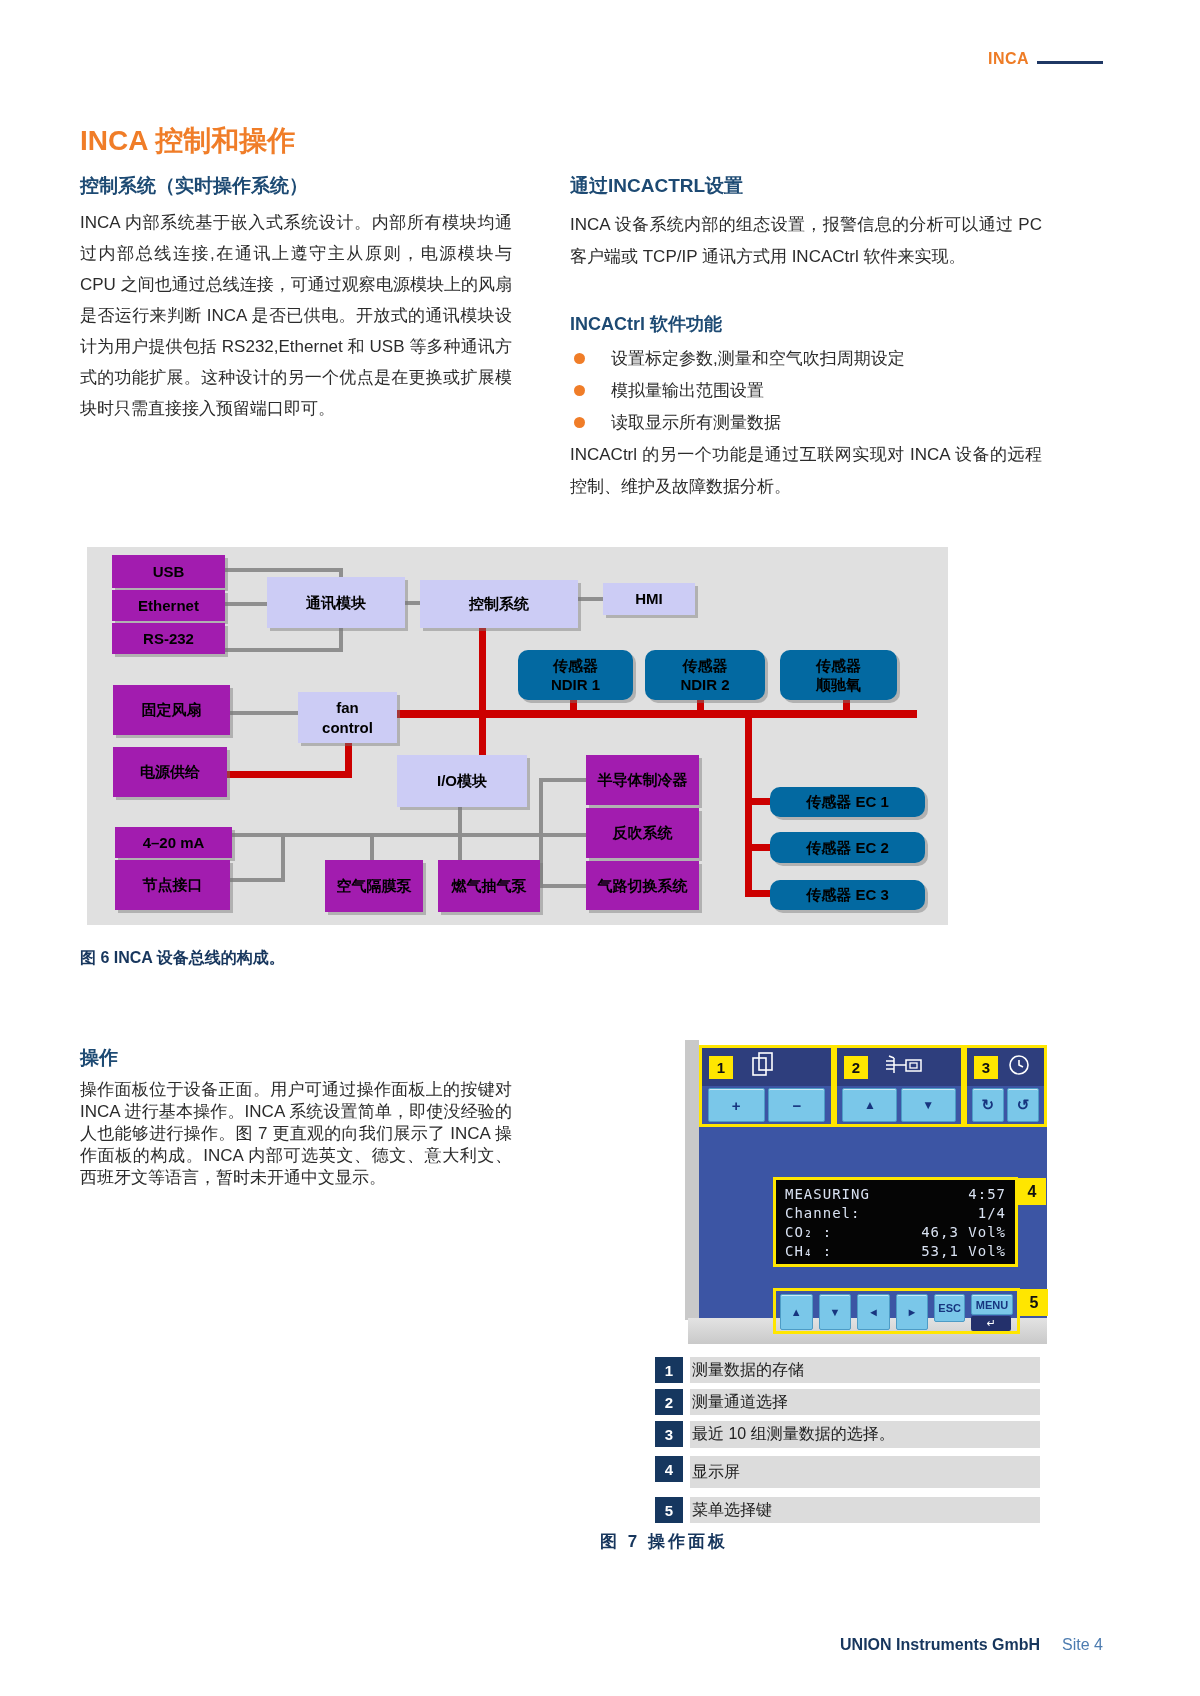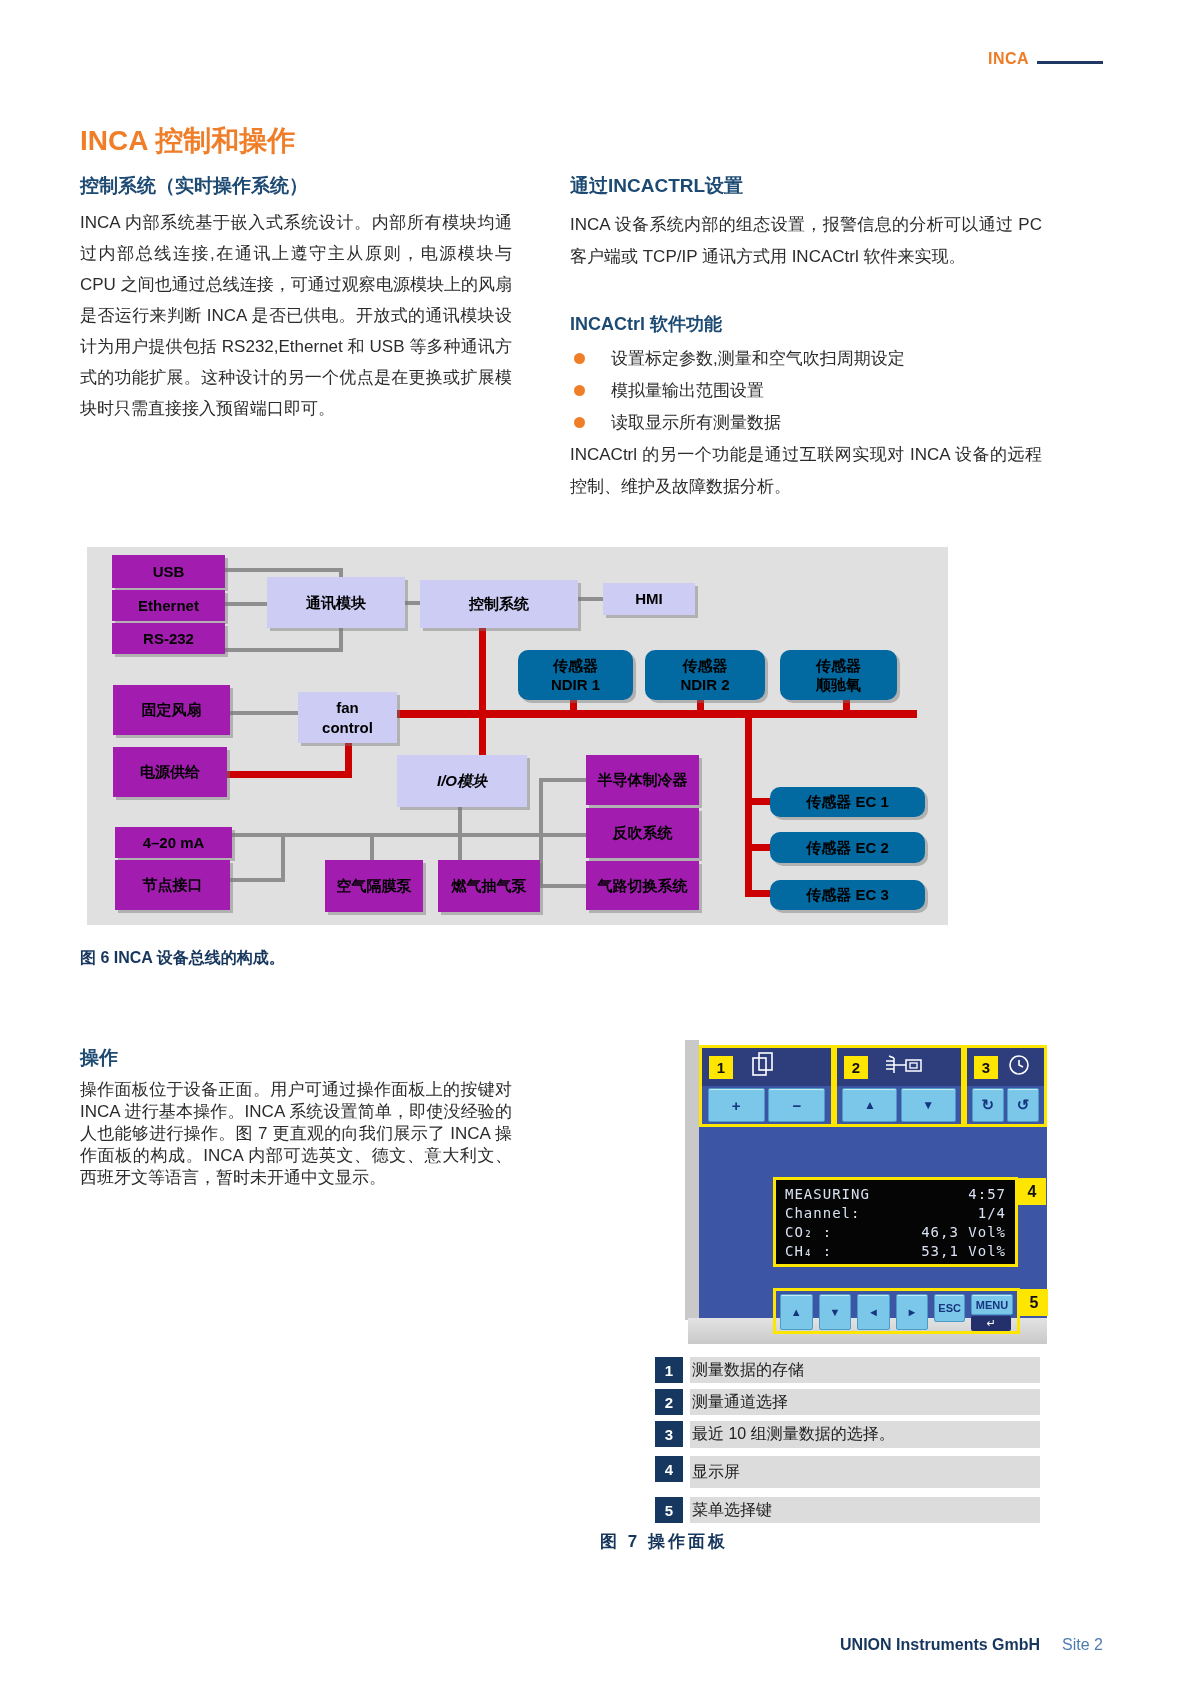--- a/index.html
+++ b/index.html
@@ -128,21 +128,21 @@
   <div class="dbox gb" style="left:25px;top:8px;width:113px;height:33px;">USB</div>
   <div class="dbox gb" style="left:25px;top:43px;width:113px;height:31px;">Ethernet</div>
   <div class="dbox gb" style="left:25px;top:76px;width:113px;height:31px;">RS-232</div>
   <div class="dbox lb" style="left:180px;top:30px;width:138px;height:51px;">通讯模块</div>
   <div class="dbox lb" style="left:333px;top:33px;width:158px;height:48px;">控制系统</div>
   <div class="dbox lb" style="left:516px;top:36px;width:92px;height:32px;">HMI</div>
   <div class="dbox gb" style="left:26px;top:138px;width:117px;height:50px;">固定风扇</div>
   <div class="dbox lb" style="left:211px;top:145px;width:99px;height:51px;">fan
 control</div>
   <div class="dbox gb" style="left:26px;top:200px;width:114px;height:50px;">电源供给</div>
-  <div class="dbox lb" style="left:310px;top:208px;width:130px;height:52px;font-style:italic;">I/O模块</div>
+  <div class="dbox lb" style="left:310px;top:208px;width:130px;height:52px;">I/O模块</div>
   <div class="dbox nb" style="left:431px;top:103px;width:115px;height:50px;">传感器
 NDIR 1</div>
   <div class="dbox nb" style="left:558px;top:103px;width:120px;height:50px;">传感器
 NDIR 2</div>
   <div class="dbox nb" style="left:693px;top:103px;width:117px;height:50px;">传感器
 顺驰氧</div>
   <div class="dbox gb" style="left:499px;top:208px;width:113px;height:50px;">半导体制冷器</div>
   <div class="dbox gb" style="left:499px;top:261px;width:113px;height:50px;">反吹系统</div>
   <div class="dbox gb" style="left:499px;top:314px;width:113px;height:49px;">气路切换系统</div>
   <div class="dbox gb" style="left:28px;top:280px;width:117px;height:31px;">4–20 mA</div>
@@ -259,14 +259,14 @@
 <div class="leg-num" style="left:655px;top:1456px;">4</div>
 <div class="leg-bar" style="left:690px;top:1456px;width:350px;height:32px;">显示屏</div>
 
 <div class="leg-num" style="left:655px;top:1497px;">5</div>
 <div class="leg-bar" style="left:690px;top:1497px;width:350px;height:26px;">菜单选择键</div>
 
 <div class="abs fig-caption" style="left:600px;top:1530px;font-size:17px;letter-spacing:3px;">图 7 操作面板</div>
 
 <div class="abs" style="right:97px;top:1636px;display:flex;gap:22px;align-items:baseline;">
   <span class="footer-co">UNION Instruments GmbH</span>
-  <span class="footer-pg">Site 2</span>
+  <span class="footer-pg">Site 4</span>
 </div>
 
 </body></html>

